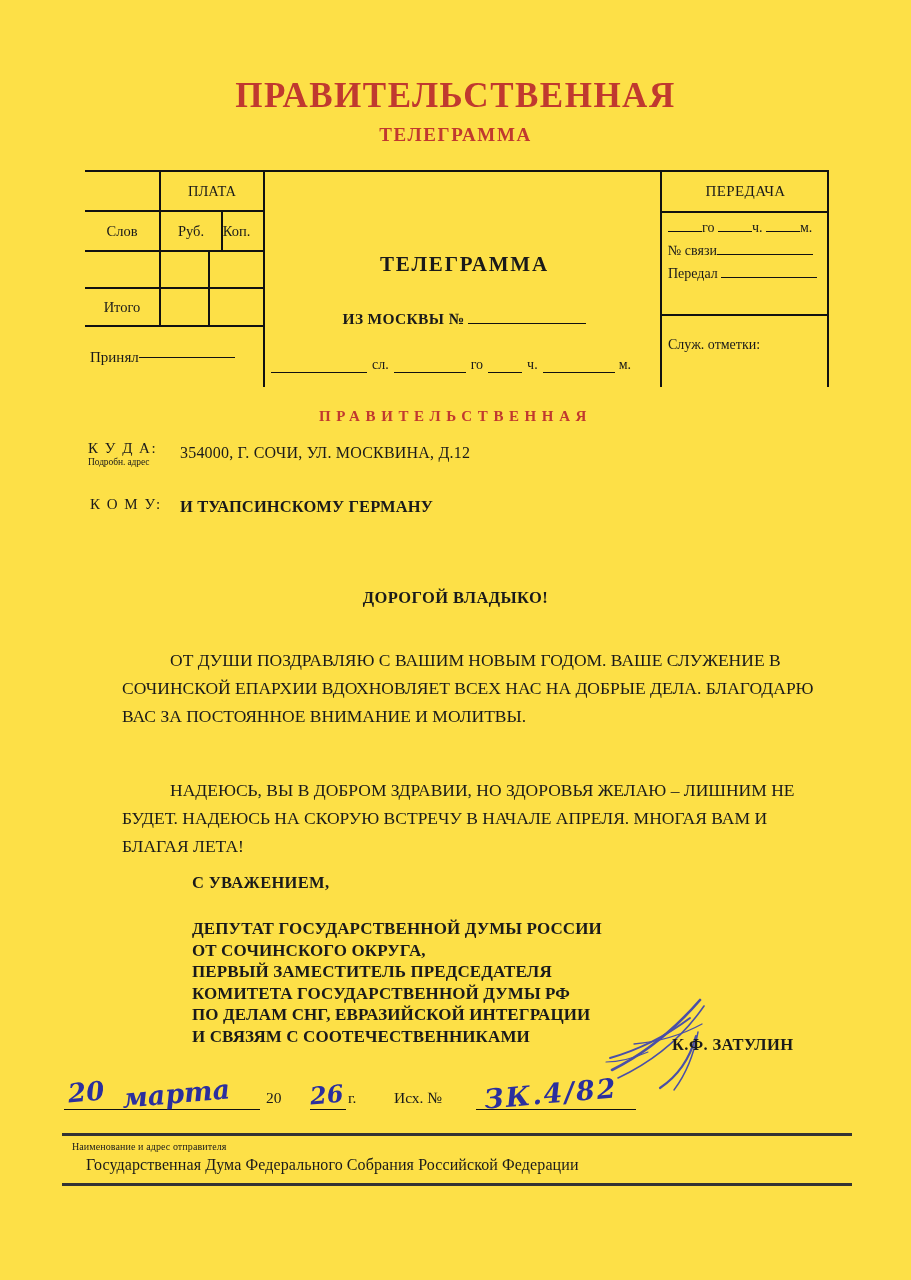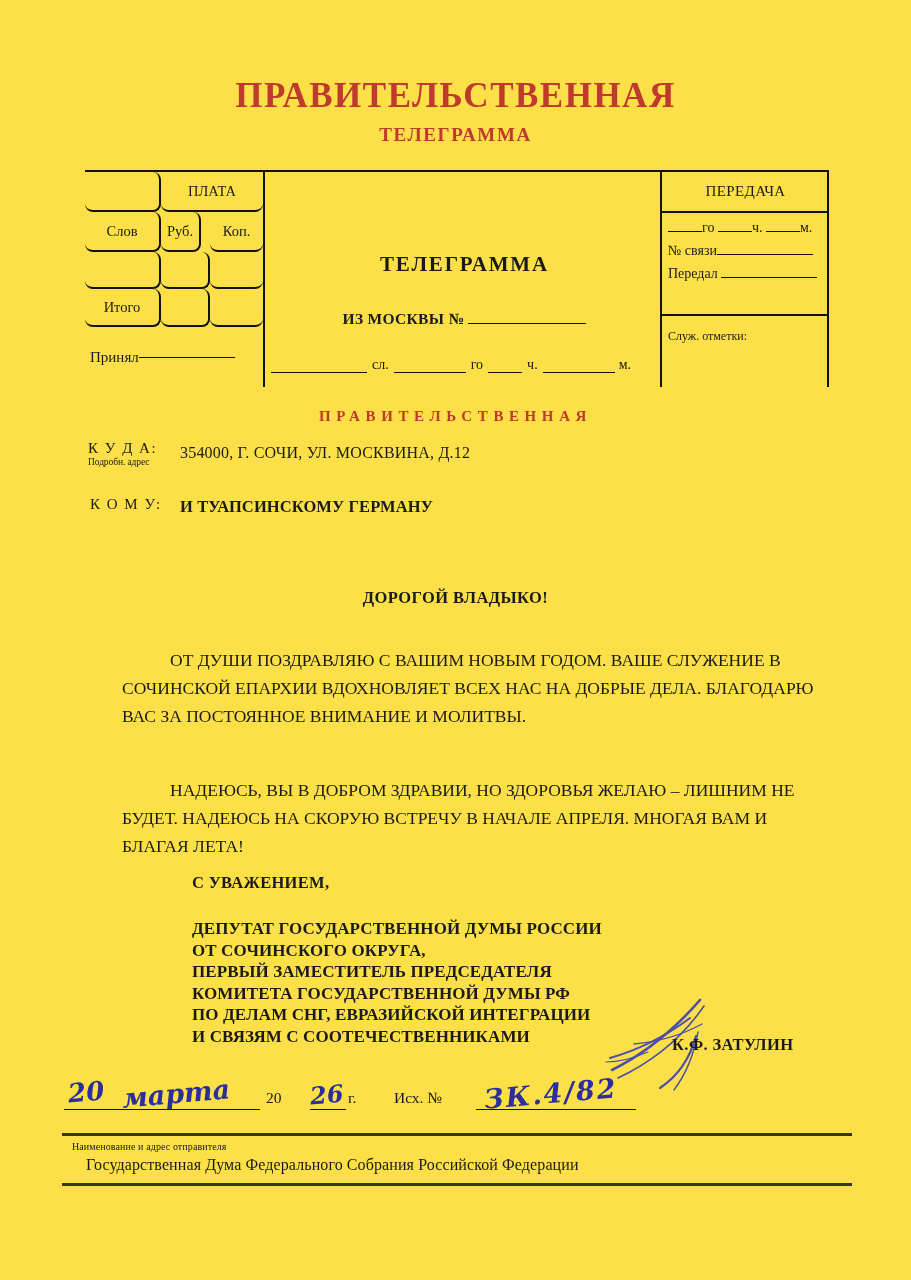--- a/index.html
+++ b/index.html
@@ -66,27 +66,27 @@
   }
   .cell {
     position: absolute;
     box-sizing: border-box;
     font-size: 14.5px;
     display: flex;
     align-items: center;
     justify-content: center;
   }
   .bdr-r { border-right: 2.5px solid #111; }
-  .bdr-b { border-bottom: 2.5px solid #111; border-radius: 8px; }
+  .bdr-b { border-bottom: 2.5px solid #111; }
 
   
   .c-blank-tl   { left: 0;   top: 0;   width: 76px; height: 40px; }
   .c-plata      { left: 76px;  top: 0;  width: 102px; height: 40px; }
   .c-slov       { left: 0;   top: 40px; width: 76px; height: 40px; }
-  .c-rub        { left: 76px;  top: 40px; width: 40px; height: 40px; }
+  .c-rub        { left: 76px;  top: 40px; width: 62px; height: 40px; }
   .c-kop        { left: 125px; top: 40px; width: 53px; height: 40px; }
   .c-r3a        { left: 0;   top: 80px; width: 76px; height: 37px; }
   .c-r3b        { left: 76px;  top: 80px; width: 49px; height: 37px; }
   .c-r3c        { left: 125px; top: 80px; width: 53px; height: 37px; }
   .c-itogo      { left: 0;   top: 117px; width: 76px; height: 38px; }
   .c-r4b        { left: 76px;  top: 117px; width: 49px; height: 38px; }
   .c-r4c        { left: 125px; top: 117px; width: 53px; height: 38px; }
 
   .c-prinyal {
     left: 0; top: 155px; width: 178px; height: 60px;
@@ -154,22 +154,22 @@
     border-bottom: 2.5px solid #111;
     box-sizing: border-box;
     padding: 7px 6px 0 6px;
     font-size: 14px;
   }
   .pb-row { margin-bottom: 7px; white-space: nowrap; }
   .sluzh {
     position: absolute;
     left: 0; top: 144px; width: 167px; height: 71px;
     box-sizing: border-box;
-    padding: 13px 6px;
-    font-size: 12px;
+    padding: 21px 6px;
+    font-size: 14px;
   }
 
   .ul { display: inline-block; border-bottom: 1.4px solid #111; }
   .ul-sm { width: 34px; }
   .ul-md { width: 72px; }
   .ul-lg { width: 96px; }
   .ul-xl { width: 118px; }
 
   
   .gov-line {

